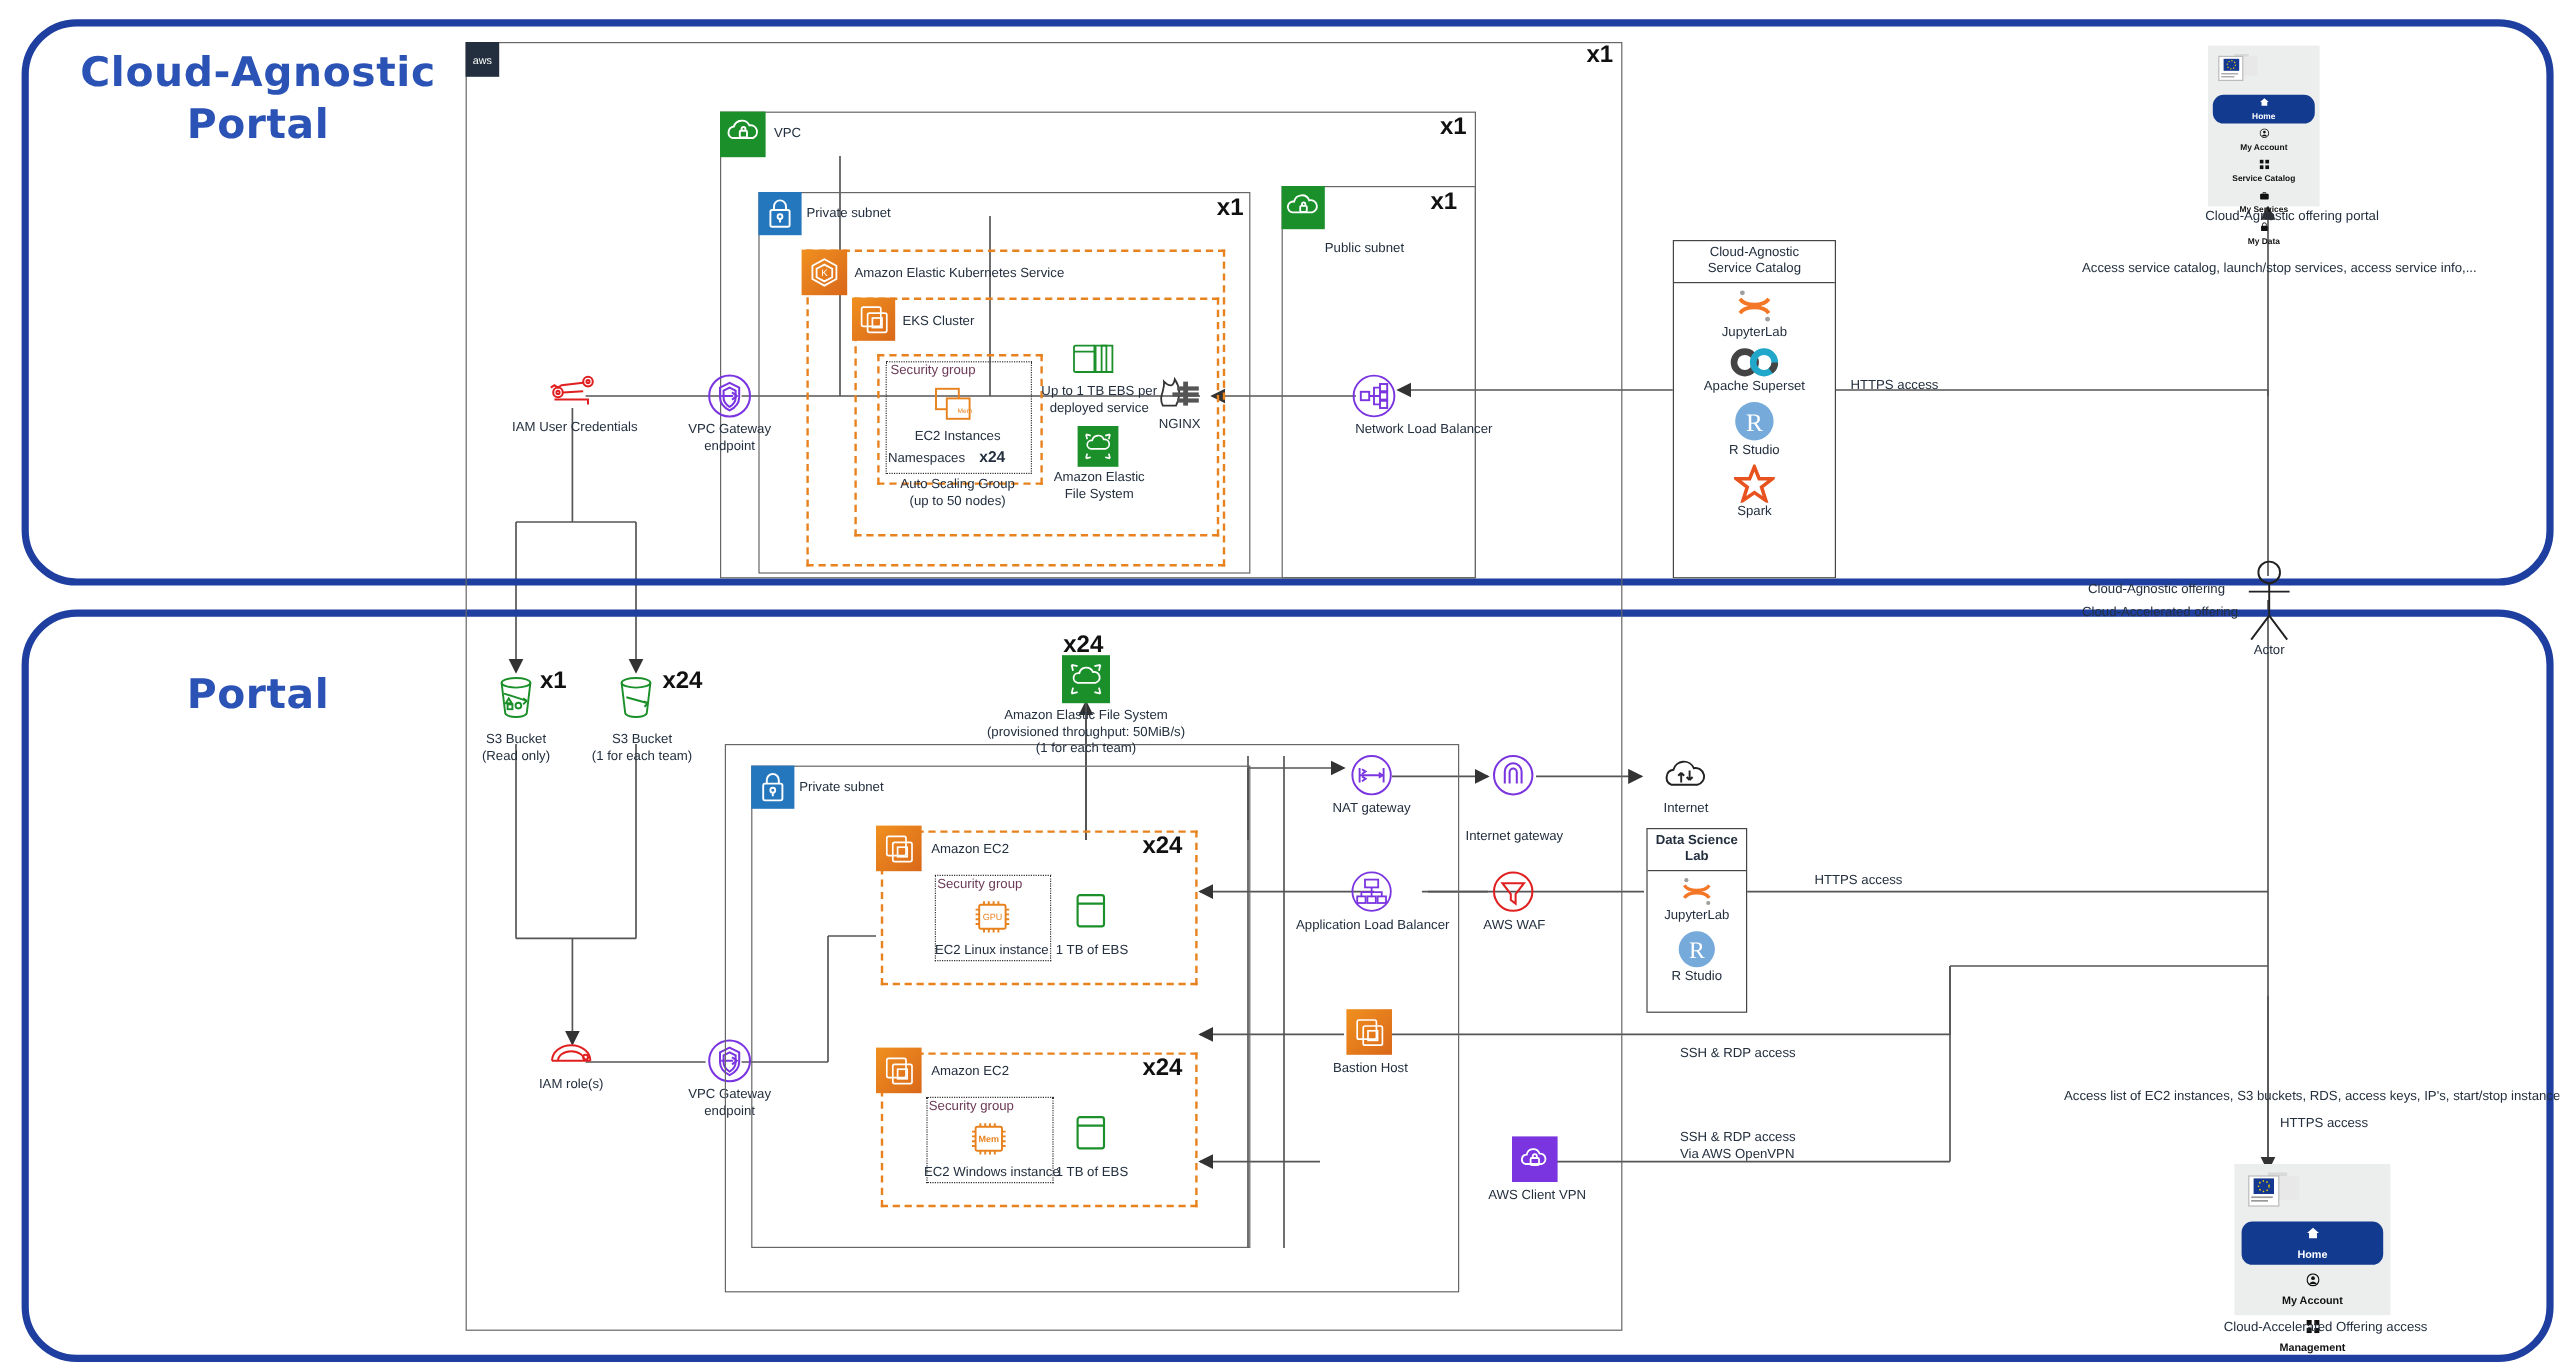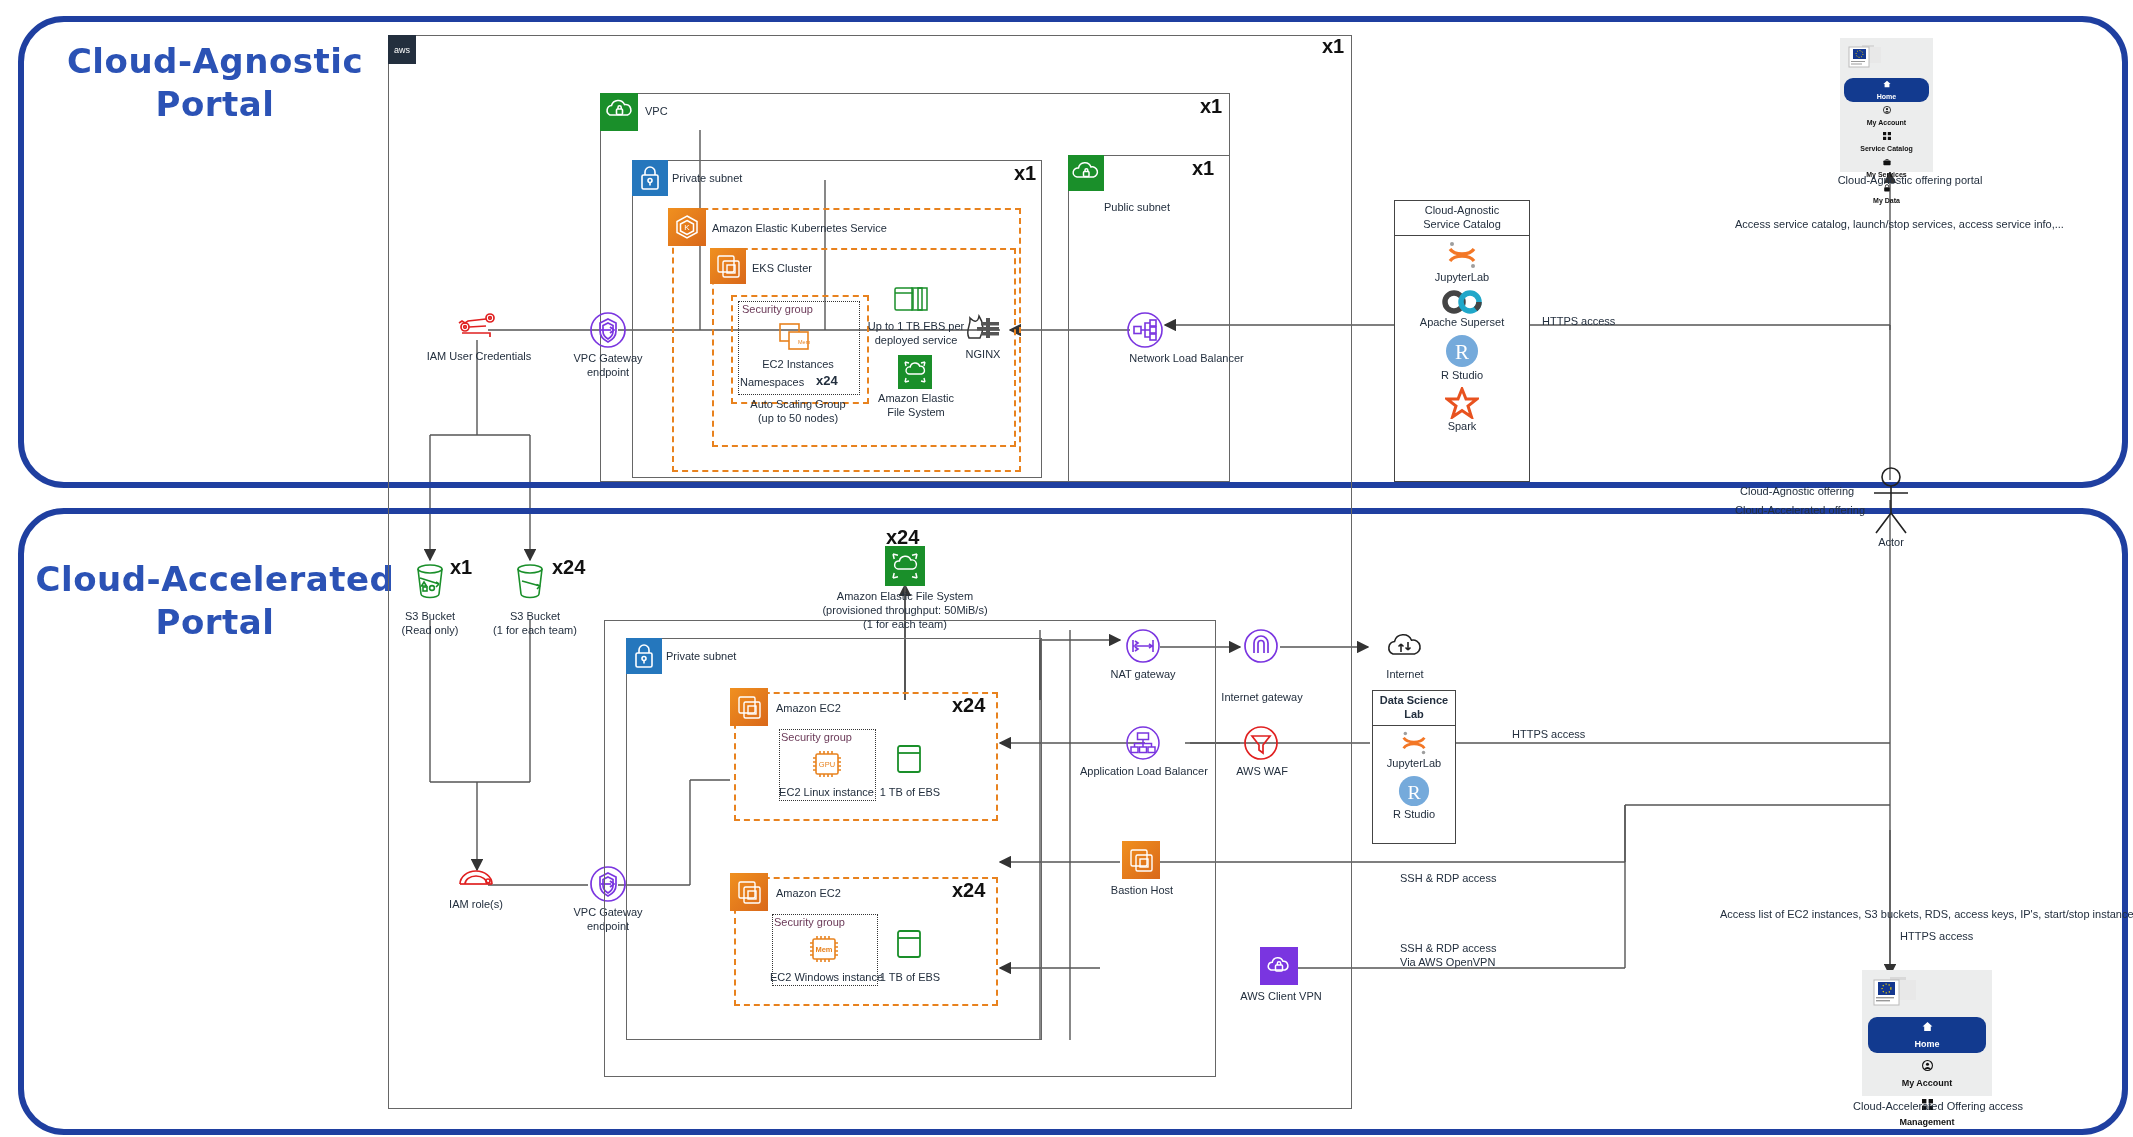--- a/index.html
+++ b/index.html
@@ -105,21 +105,20 @@
 </svg>
 
 <div class="abs" style="left:18px;top:16px;width:2098px;height:460px;border:6px solid #1f3fa0;border-radius:46px;"></div>
 <div class="abs" style="left:18px;top:508px;width:2098px;height:615px;border:6px solid #1f3fa0;border-radius:46px;"></div>
 
 <div class="abs portal-title" style="left:50px;top:40px;width:330px;">
   <div>Cloud-Agnostic</div>
   <div>Portal</div>
 </div>
 <div class="abs portal-title" style="left:30px;top:558px;width:370px;">
-  <div>Cloud-Accelerated</div>
   <div>Portal</div>
 </div>
 
 <div class="abs" style="left:388px;top:35px;width:962px;height:1072px;border:1.5px solid #666;"></div>
 <div class="abs" style="left:388px;top:35px;width:28px;height:29px;background:#232f3e;color:#fff;font-size:9px;
             display:flex;align-items:center;justify-content:center;">
   <span>aws</span>
 </div>
 <div class="abs mult" style="left:1322px;top:35px;">x1</div>
 

